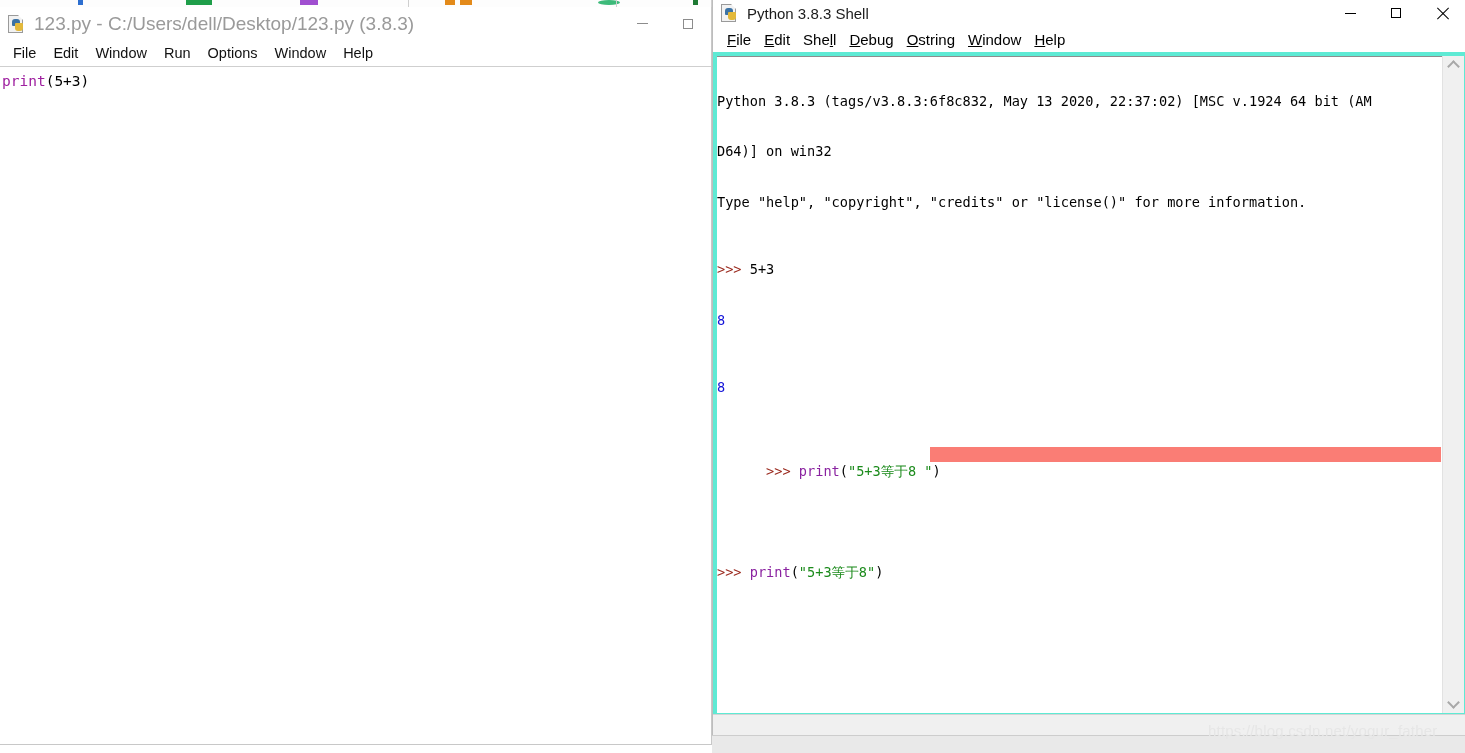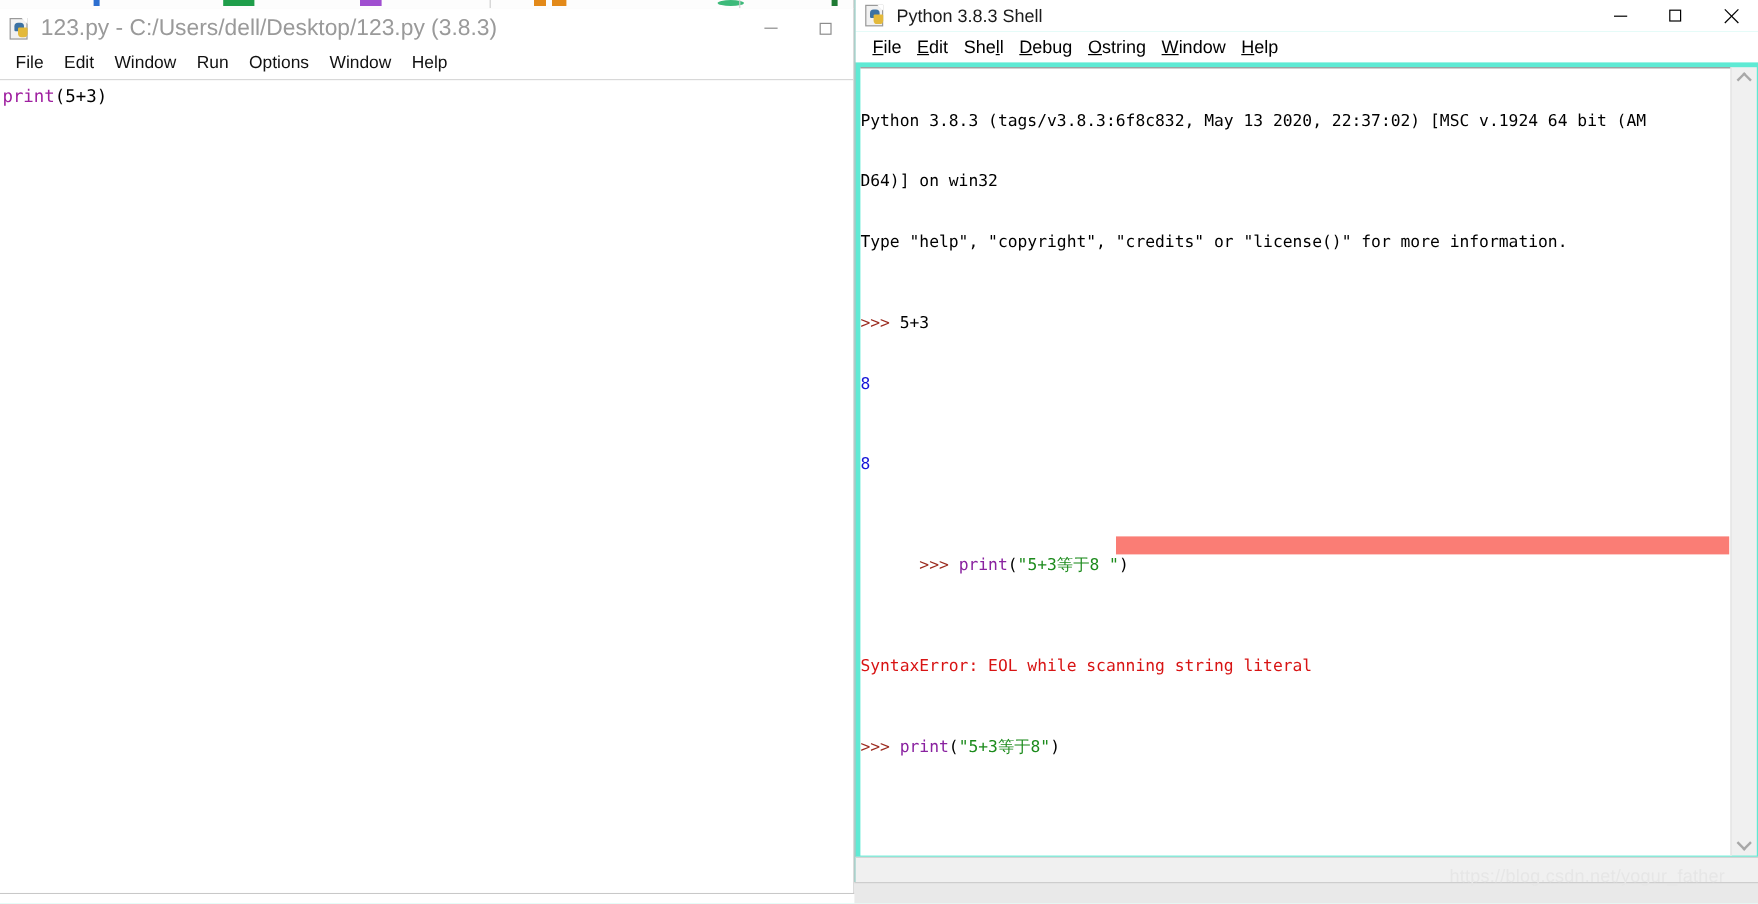--- a/index.html
+++ b/index.html
@@ -375,21 +375,20 @@
     <div class="line"><span class="c-prompt">&gt;&gt;&gt;</span><span class="c-out"> </span><span class="c-out">5+3</span></div>
     <div class="line"><span class="c-val">8</span></div>
 
     <div class="line"><span class="c-val">8</span></div>
 
     <div class="line">
       <span class="c-prompt">&gt;&gt;&gt;</span><span class="c-out"> </span><span class="c-kw">print</span><span class="c-out">(</span><span class="c-str">"5+3等于8 "</span><span class="c-out">)</span>
       <span class="hl-red" style="left:213px;width:511px;"></span>
     </div>
     <div class="line"></div>
-    <div class="line"><span class="c-err">SyntaxError: EOL while scanning string literal</span></div>
 
     <div class="line"><span class="c-prompt">&gt;&gt;&gt;</span><span class="c-out"> </span><span class="c-kw">print</span><span class="c-out">(</span><span class="c-str">"5+3等于8"</span><span class="c-out">)</span></div>
     
 
     
     
 
     
     
 

